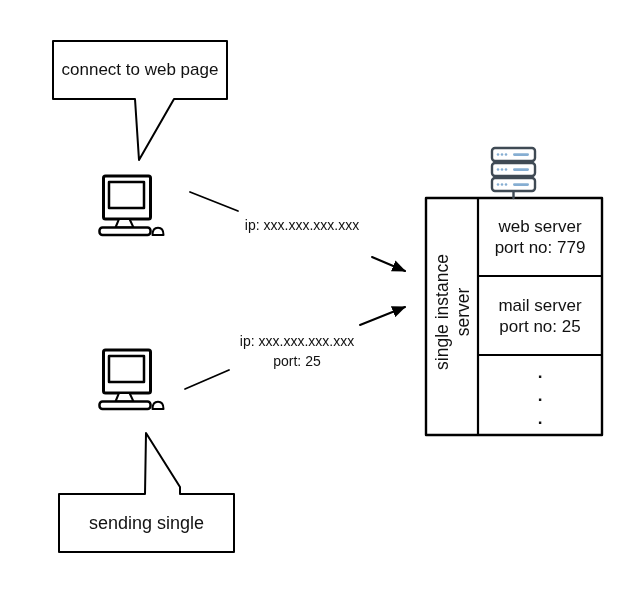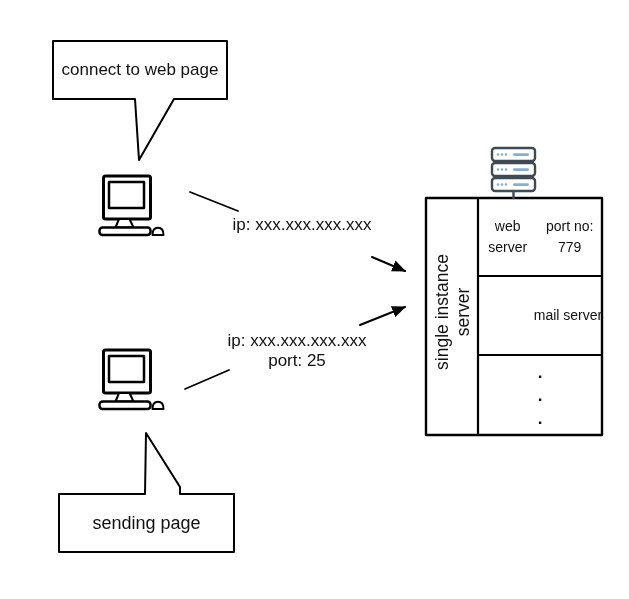--- a/index.html
+++ b/index.html
@@ -10,24 +10,24 @@
     color: #111111;
     overflow: hidden;
   }
   .stage { position: relative; width: 629px; height: 599px; margin-left: 17px; }
   .stage svg { position: absolute; left: 0; top: 0; }
   .txt { position: absolute; color: #111111; }
   .bubble-label {
     display: flex; align-items: center; justify-content: center;
     text-align: center;
   }
-  .conn-label { text-align: center; font-size: 17px; line-height: 20px; }
+  .conn-label { text-align: center; font-size: 14px; line-height: 20px; }
   .cell-label {
-    display: flex; flex-direction: row; align-items: center; justify-content: center;
-    text-align: center; font-size: 14px; line-height: 21px;
+    display: flex; flex-direction: column; align-items: center; justify-content: center;
+    text-align: center; font-size: 17px; line-height: 21px;
   }
   .side-label {
     display: flex; flex-direction: column; align-items: center; justify-content: center;
     text-align: center; font-size: 17.5px; line-height: 21px;
     transform: rotate(-90deg);
   }
   .dots-col {
     display: flex; flex-direction: column; align-items: center; justify-content: center;
     font-size: 17px; line-height: 23px; font-weight: bold;
   }
@@ -95,43 +95,44 @@
       <rect x="496" y="168.2" width="16" height="2.7" rx="1.3"></rect>
       <circle cx="481" cy="184.5" r="1.3"></circle>
         <circle cx="485" cy="184.5" r="1.3"></circle>
         <circle cx="489" cy="184.5" r="1.3"></circle>
       <rect x="496" y="183.2" width="16" height="2.7" rx="1.3"></rect>
     </g>
   </svg>
 
   <div class="txt bubble-label" style="left:36px; top:41px; width:174px; height:58px; font-size:17px;">connect to web page</div>
 
-  <div class="txt bubble-label" style="left:42px; top:494px; width:175px; height:58px; font-size:18px;">sending page</div>
+  <div class="txt bubble-label" style="left:42px; top:494px; width:175px; height:58px; font-size:18px;">sending single</div>
 
   <div class="txt conn-label" style="left:200px; top:215px; width:170px;">
     <div>ip: xxx.xxx.xxx.xxx</div>
   </div>
 
   <div class="txt conn-label" style="left:195px; top:331px; width:170px;">
     <div>ip: xxx.xxx.xxx.xxx</div>
     <div>port: 25</div>
   </div>
 
   <div class="txt side-label" style="left:316px; top:290px; width:240px; height:44px;">
     <div>single instance</div>
     <div>server</div>
   </div>
 
   <div class="txt cell-label" style="left:461px; top:198px; width:124px; height:78px;">
     <div>web server</div>
     <div>port no: 779</div>
   </div>
 
-  <div class="txt cell-label" style="left:478px; top:276px; width:124px; height:79px;padding-left:11px;">
+  <div class="txt cell-label" style="left:461px; top:276px; width:124px; height:79px;">
     <div>mail server</div>
+    <div>port no: 25</div>
   </div>
 
   <div class="txt dots-col" style="left:461px; top:357px; width:124px; height:76px;">
     <span>.</span>
     <span>.</span>
     <span>.</span>
   </div>
 
 </div>
 

